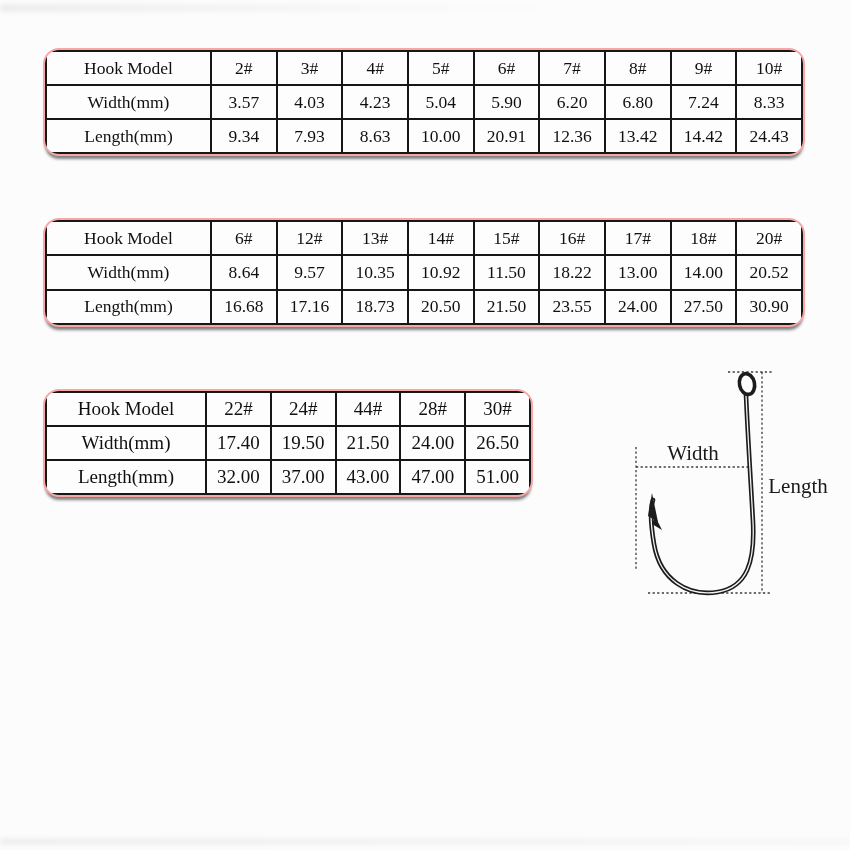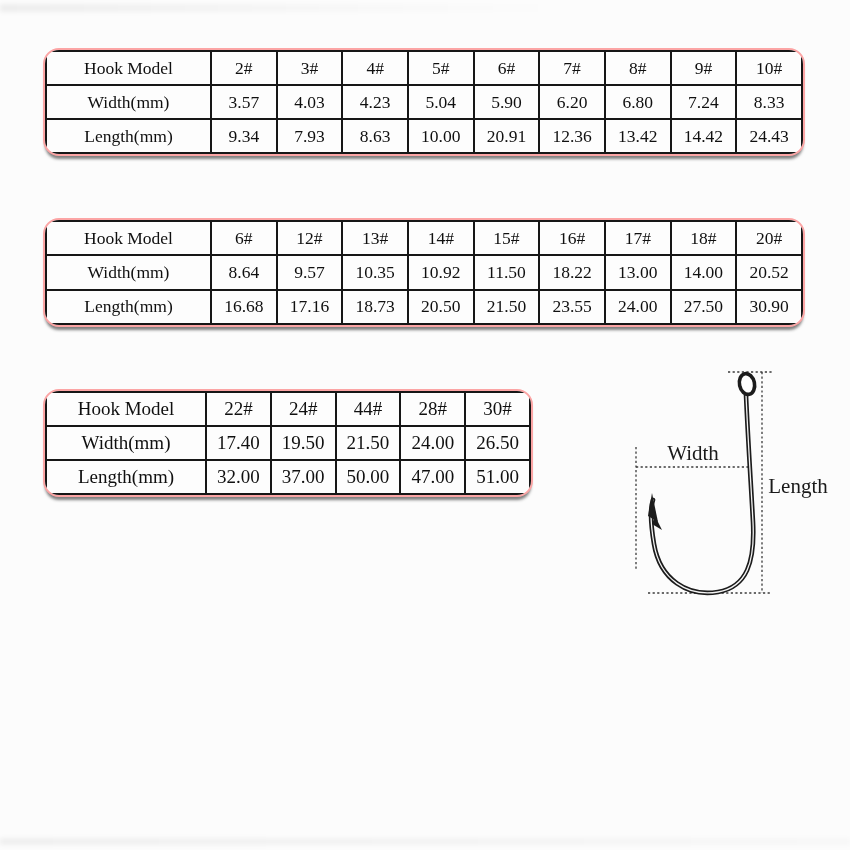--- a/index.html
+++ b/index.html
@@ -186,21 +186,21 @@
           <td>17.40</td>
           <td>19.50</td>
           <td>21.50</td>
           <td>24.00</td>
           <td>26.50</td>
         </tr>
         <tr>
           <th>Length(mm)</th>
           <td>32.00</td>
           <td>37.00</td>
-          <td>50.00</td>
+          <td>43.00</td>
           <td>47.00</td>
           <td>51.00</td>
         </tr>
       </tbody>
   </table>
 </div>
 
 <svg class="diagram" viewBox="0 0 250 262" xmlns="http://www.w3.org/2000/svg">
 
   <g stroke="#3a3a3a" stroke-width="1.3" stroke-dasharray="2.2,2.4" fill="none">

